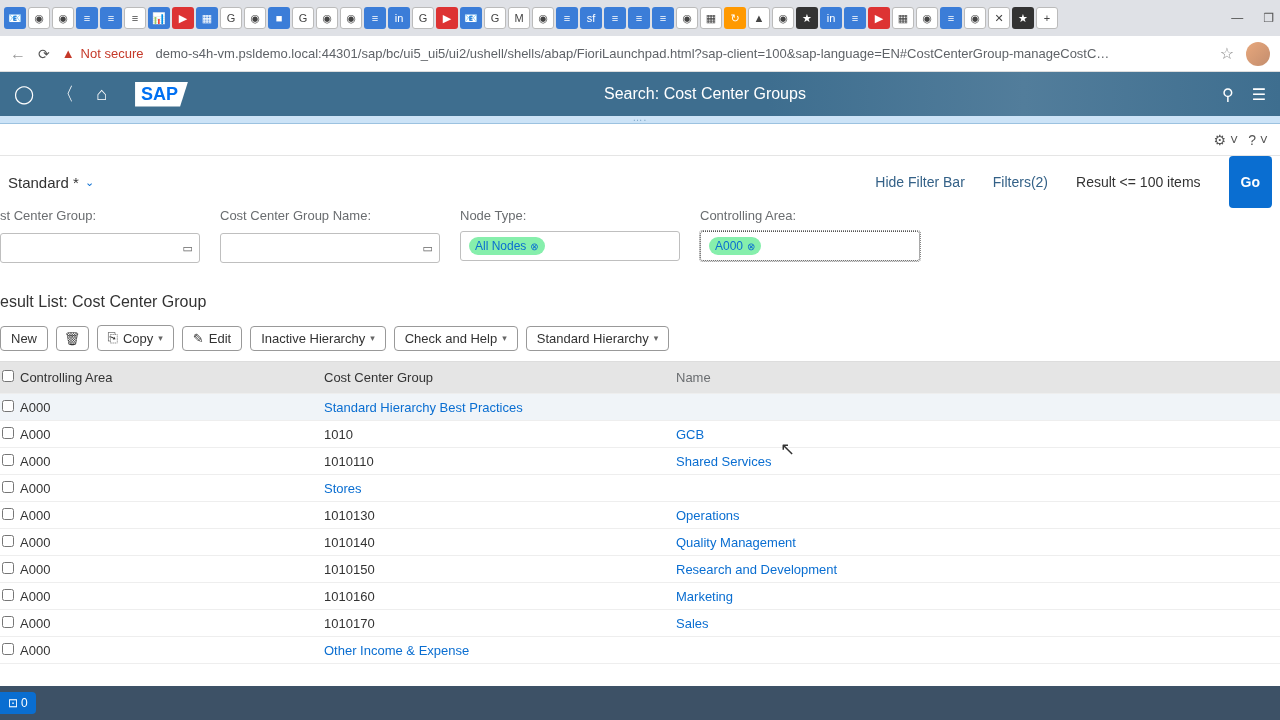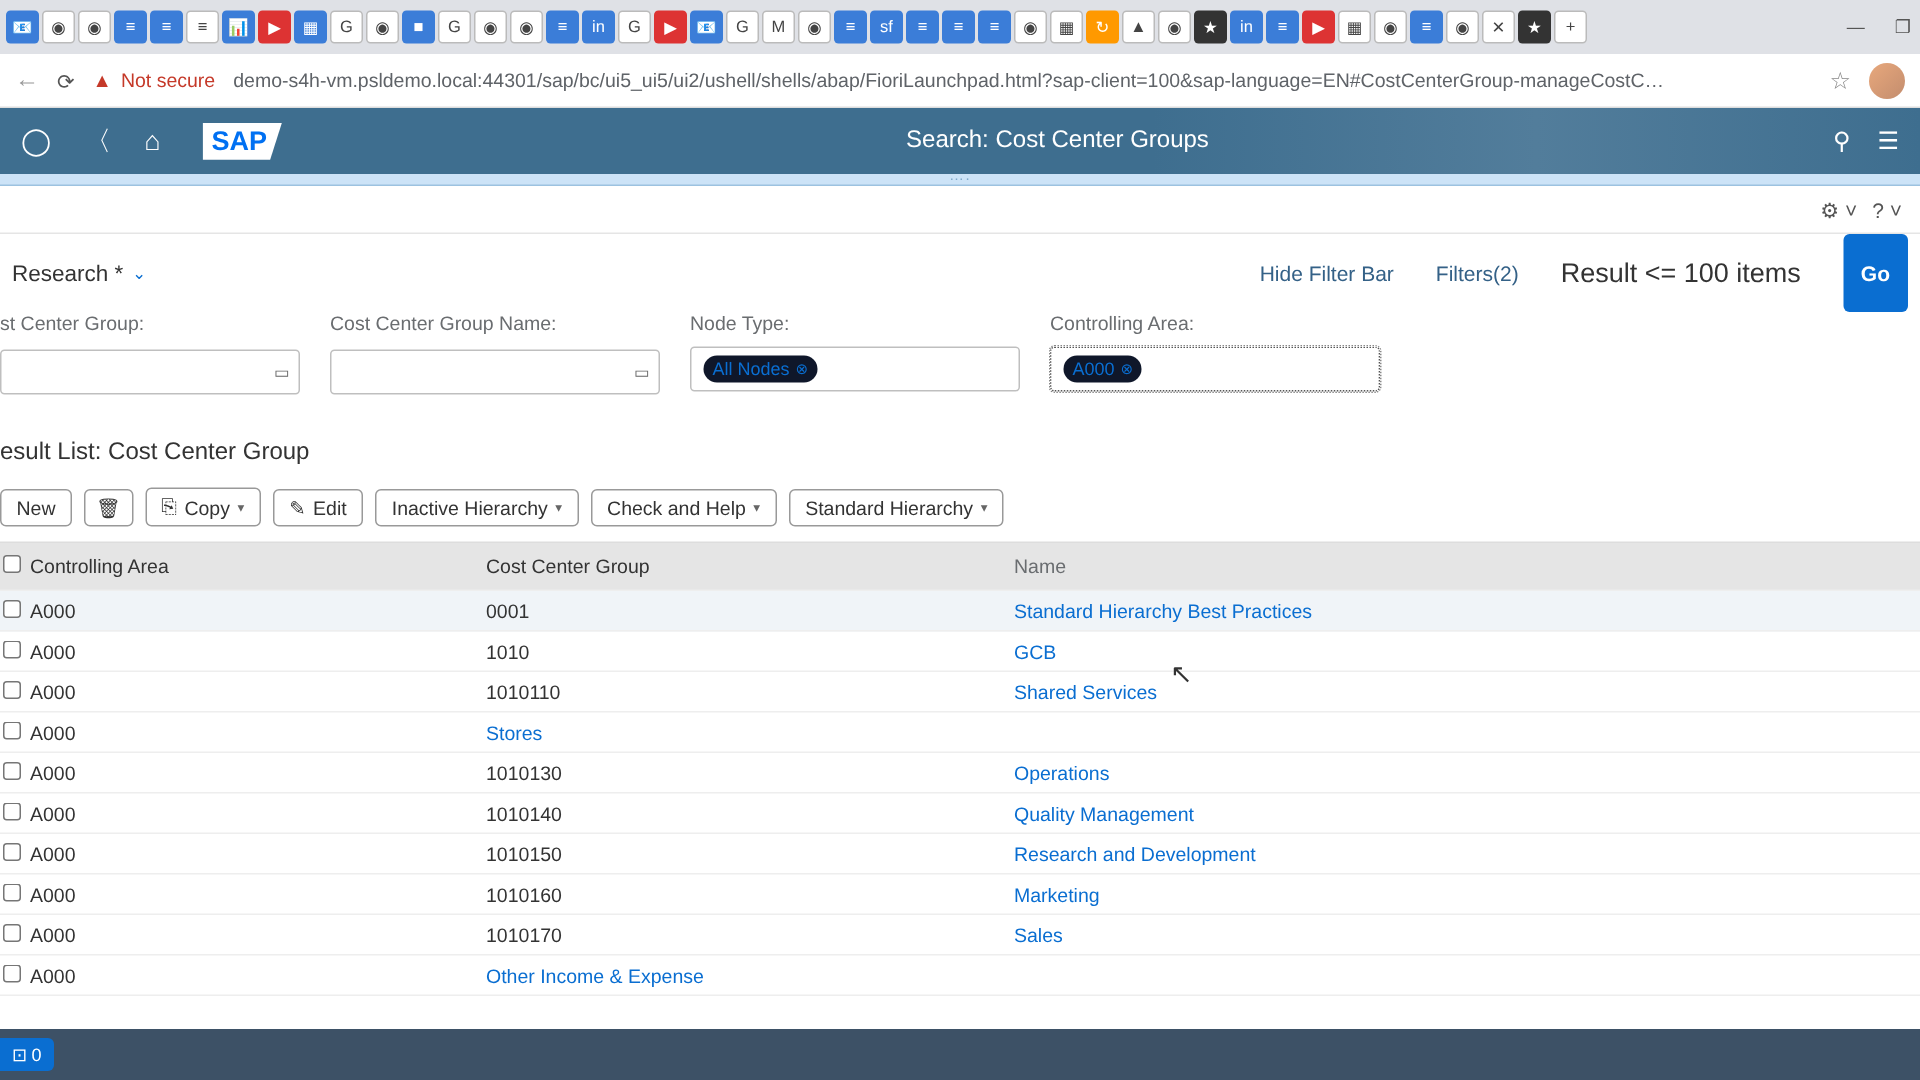--- a/index.html
+++ b/index.html
@@ -32,29 +32,29 @@
 .divider-strip { height:8px; background:#cce3f7; border-bottom:1px solid #9cc2e0; position:relative; }
 .divider-strip::after { content:"…."; position:absolute; left:50%; top:-4px; transform:translateX(-50%); color:#7fa8c9; font-size:10px; letter-spacing:1px; }
 
 .toolbar-row { height:32px; display:flex; justify-content:flex-end; align-items:center; padding:0 12px; gap:10px; border-bottom:1px solid #e5e5e5; }
 .toolbar-row span { color:#555; font-size:14px; cursor:pointer; }
 
 .filter-header { height:52px; display:flex; align-items:center; padding:0 8px; }
 .filter-header .variant { color:#333; font-size:15px; display:flex; align-items:center; gap:6px; }
 .filter-header .right { margin-left:auto; display:flex; align-items:center; gap:28px; }
 .filter-header .right a { color:#346187; font-size:14px; text-decoration:none; cursor:pointer; }
-.filter-header .right .result-text { color:#333; font-size:18px; }
+.filter-header .right .result-text { color:#333; font-size:14px; }
 .go-btn { background:#0a6ed1; color:#fff; padding:18px 12px; border-radius:4px; font-size:14px; font-weight:bold; cursor:pointer; }
 
 .filter-fields { display:flex; gap:20px; padding:0 0 20px 0; }
 .field { display:flex; flex-direction:column; gap:8px; }
 .field label { color:#6a6d70; font-size:13px; }
 .input-wrap { height:30px; border:1px solid #bfbfbf; border-radius:3px; display:flex; align-items:center; padding:0 6px 0 8px; background:#fff; }
 .input-wrap.focus { border:1px dotted #555; outline:1px dotted #888; }
-.input-wrap .token { background:#0f172a; color:#0a6ed1; padding:2px 6px; border-radius:10px; font-size:12px; display:flex; align-items:center; gap:4px; }
+.input-wrap .token { background:#86efac; color:#0a6ed1; padding:2px 6px; border-radius:10px; font-size:12px; display:flex; align-items:center; gap:4px; }
 .input-wrap .token .x { font-size:10px; cursor:pointer; }
 .input-wrap .vh { margin-left:auto; color:#666; font-size:11px; cursor:pointer; }
 
 .result-title { font-size:16px; color:#333; padding:10px 0 14px 0; }
 
 .list-toolbar { display:flex; align-items:center; gap:8px; padding-bottom:10px; }
 .btn { border:1px solid #999; border-radius:4px; padding:4px 10px; font-size:13px; color:#333; background:#fff; display:flex; align-items:center; gap:5px; cursor:pointer; }
 .btn.icon-only { padding:4px 7px; }
 .btn .arrow { font-size:9px; color:#666; }
 
@@ -158,21 +158,21 @@
 
 <div class="divider-strip"></div>
 
 <div class="toolbar-row">
   <span>⚙︎ ˅</span>
   <span>? ˅</span>
 </div>
 
 <div class="filter-header">
   <div class="variant">
-    <span>Research *</span>
+    <span>Standard *</span>
     <span style="font-size:11px;color:#0a6ed1;">⌄</span>
   </div>
   <div class="right">
     <a>Hide Filter Bar</a>
     <a>Filters(2)</a>
     <span class="result-text">Result &lt;= 100 items</span>
     <span class="go-btn">Go</span>
   </div>
 </div>
 
@@ -241,21 +241,20 @@
   <div class="thead">
     <div class="cell-check"><input type="checkbox" style=""></div>
     <div class="cell-ca">Controlling Area</div>
     <div class="cell-group">Cost Center Group</div>
     <div class="cell-name">Name</div>
   </div>
   <div id="table-body">
       <div class="trow highlight">
         <div class="cell-check"><input type="checkbox" style=""></div>
         <div class="cell-ca">A000</div>
-        <div class="cell-group">0001</div>
         <div class="cell-name">Standard Hierarchy Best Practices</div>
       </div>
       <div class="trow">
         <div class="cell-check"><input type="checkbox" style=""></div>
         <div class="cell-ca">A000</div>
         <div class="cell-group">1010</div>
         <div class="cell-name">GCB</div>
       </div>
       <div class="trow">
         <div class="cell-check"><input type="checkbox" style=""></div>

